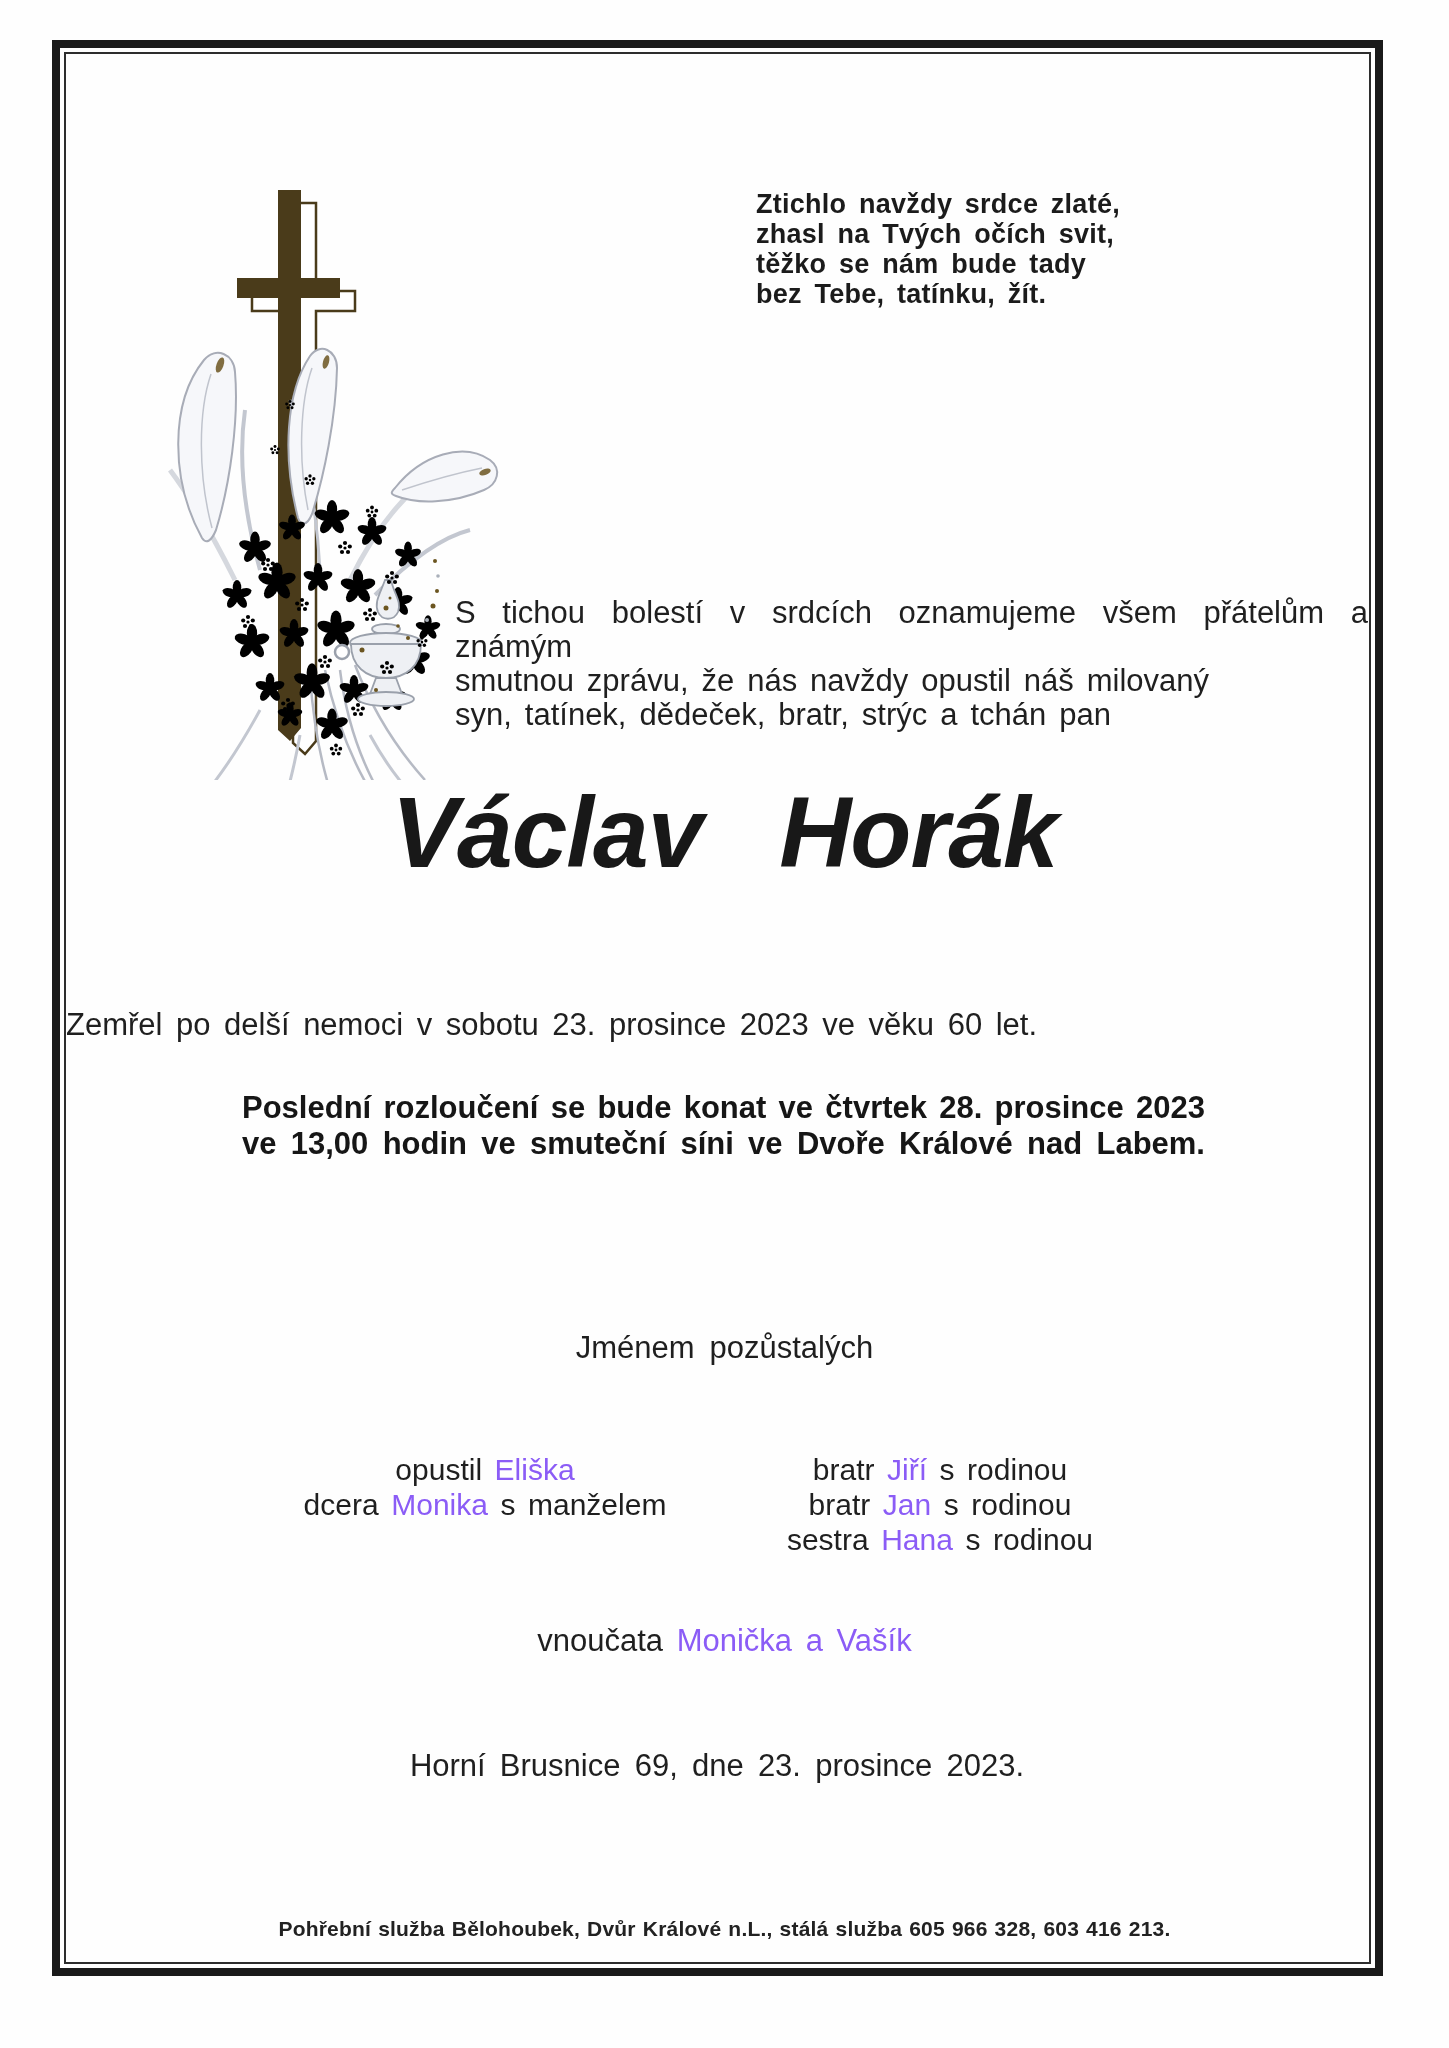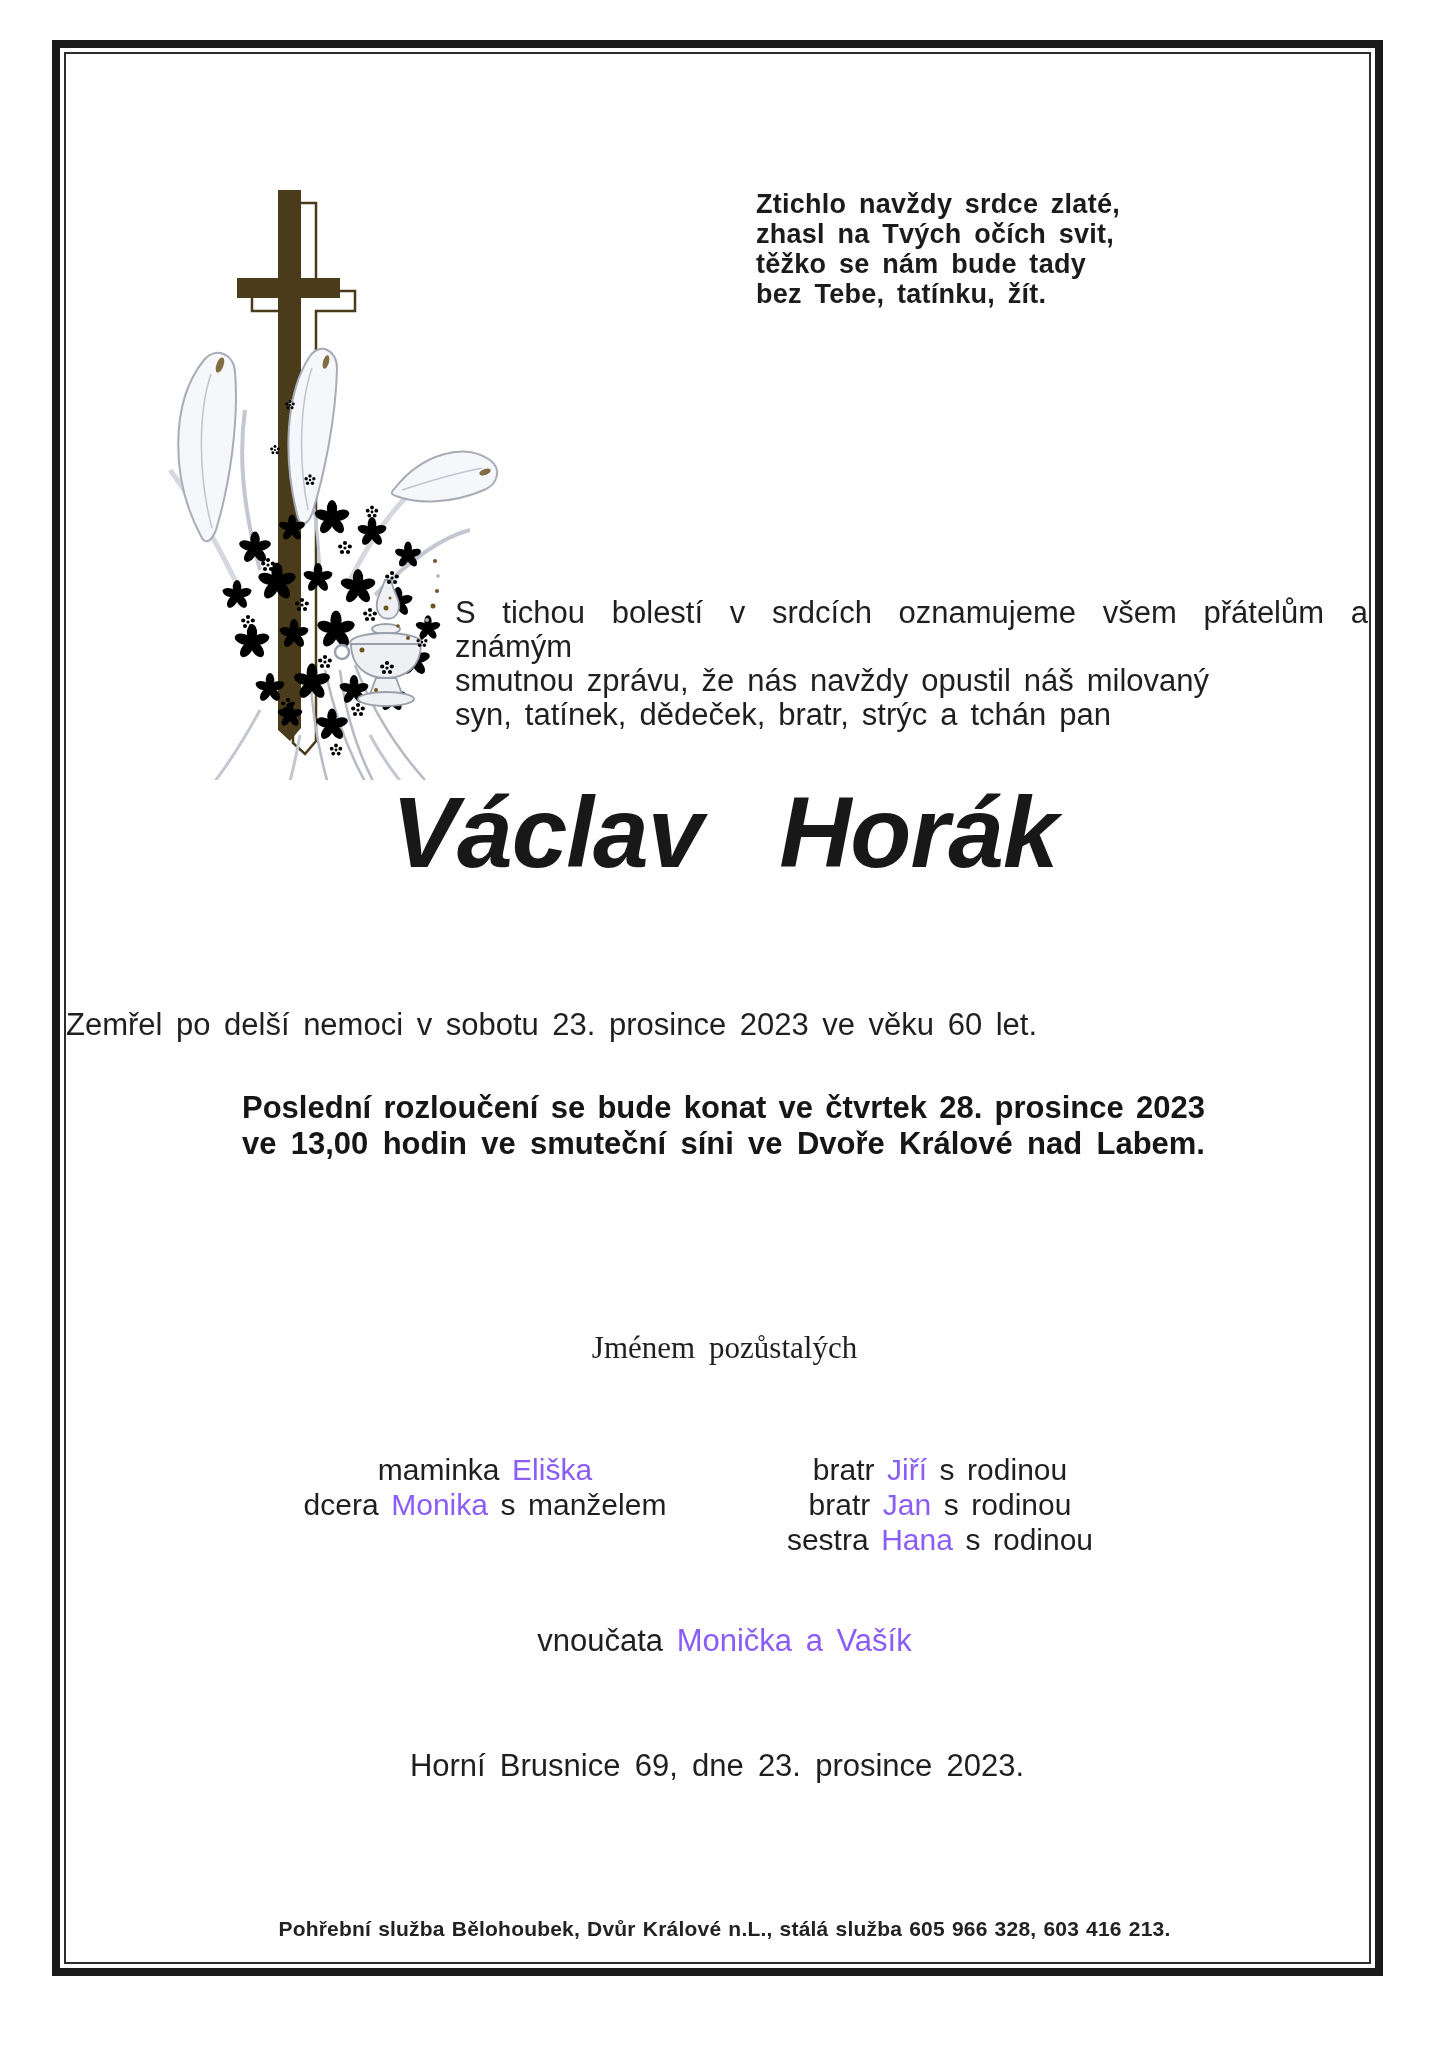--- a/index.html
+++ b/index.html
@@ -40,21 +40,21 @@
     left:66px;right:66px;top:1008px;
     font-size:31px;line-height:34px;word-spacing:0.16em;
   }
   .farewell{
     left:242px;top:1083px;width:963px;
     font-size:31px;line-height:36px;font-weight:bold;color:#161616;margin-top:7px;
   }
   .farewell div{text-align:justify;text-align-last:justify;}
   .mourners-heading{
     left:66px;right:66px;top:1330px;text-align:center;
-    font-size:31px;word-spacing:0.2em;font-family:Liberation Serif, serif;
+    font-size:31px;word-spacing:0.2em;
   }
   .mourner-col{
     top:1452px;width:470px;text-align:center;
     font-size:30px;line-height:35px;word-spacing:0.14em;
   }
   .mourner-col.left{left:250px;}
   .mourner-col.right{left:705px;}
   .mourner-col b, .grandchildren b{font-weight:normal;color:#8b5cf6;}
   .grandchildren{
     left:66px;right:66px;top:1623px;text-align:center;
@@ -223,21 +223,21 @@
 <div class="abs death">Zemřel po delší nemoci v sobotu 23. prosince 2023 ve věku 60 let.</div>
 
 <div class="abs farewell">
   <div>Poslední rozloučení se bude konat ve čtvrtek 28. prosince 2023</div>
   <div>ve 13,00 hodin ve smuteční síni ve Dvoře Králové nad Labem.</div>
 </div>
 
 <div class="abs mourners-heading">Jménem pozůstalých</div>
 
 <div class="abs mourner-col left">
-  <div><span>maminka</span> <b>Eliška</b> <span></span></div>
+  <div><span>opustil</span> <b>Eliška</b> <span></span></div>
   <div><span>dcera</span> <b>Monika</b> <span>s manželem</span></div>
 </div>
 
 <div class="abs mourner-col right">
   <div><span>bratr</span> <b>Jiří</b> <span>s rodinou</span></div>
   <div><span>bratr</span> <b>Jan</b> <span>s rodinou</span></div>
   <div><span>sestra</span> <b>Hana</b> <span>s rodinou</span></div>
 </div>
 
 <div class="abs grandchildren">

